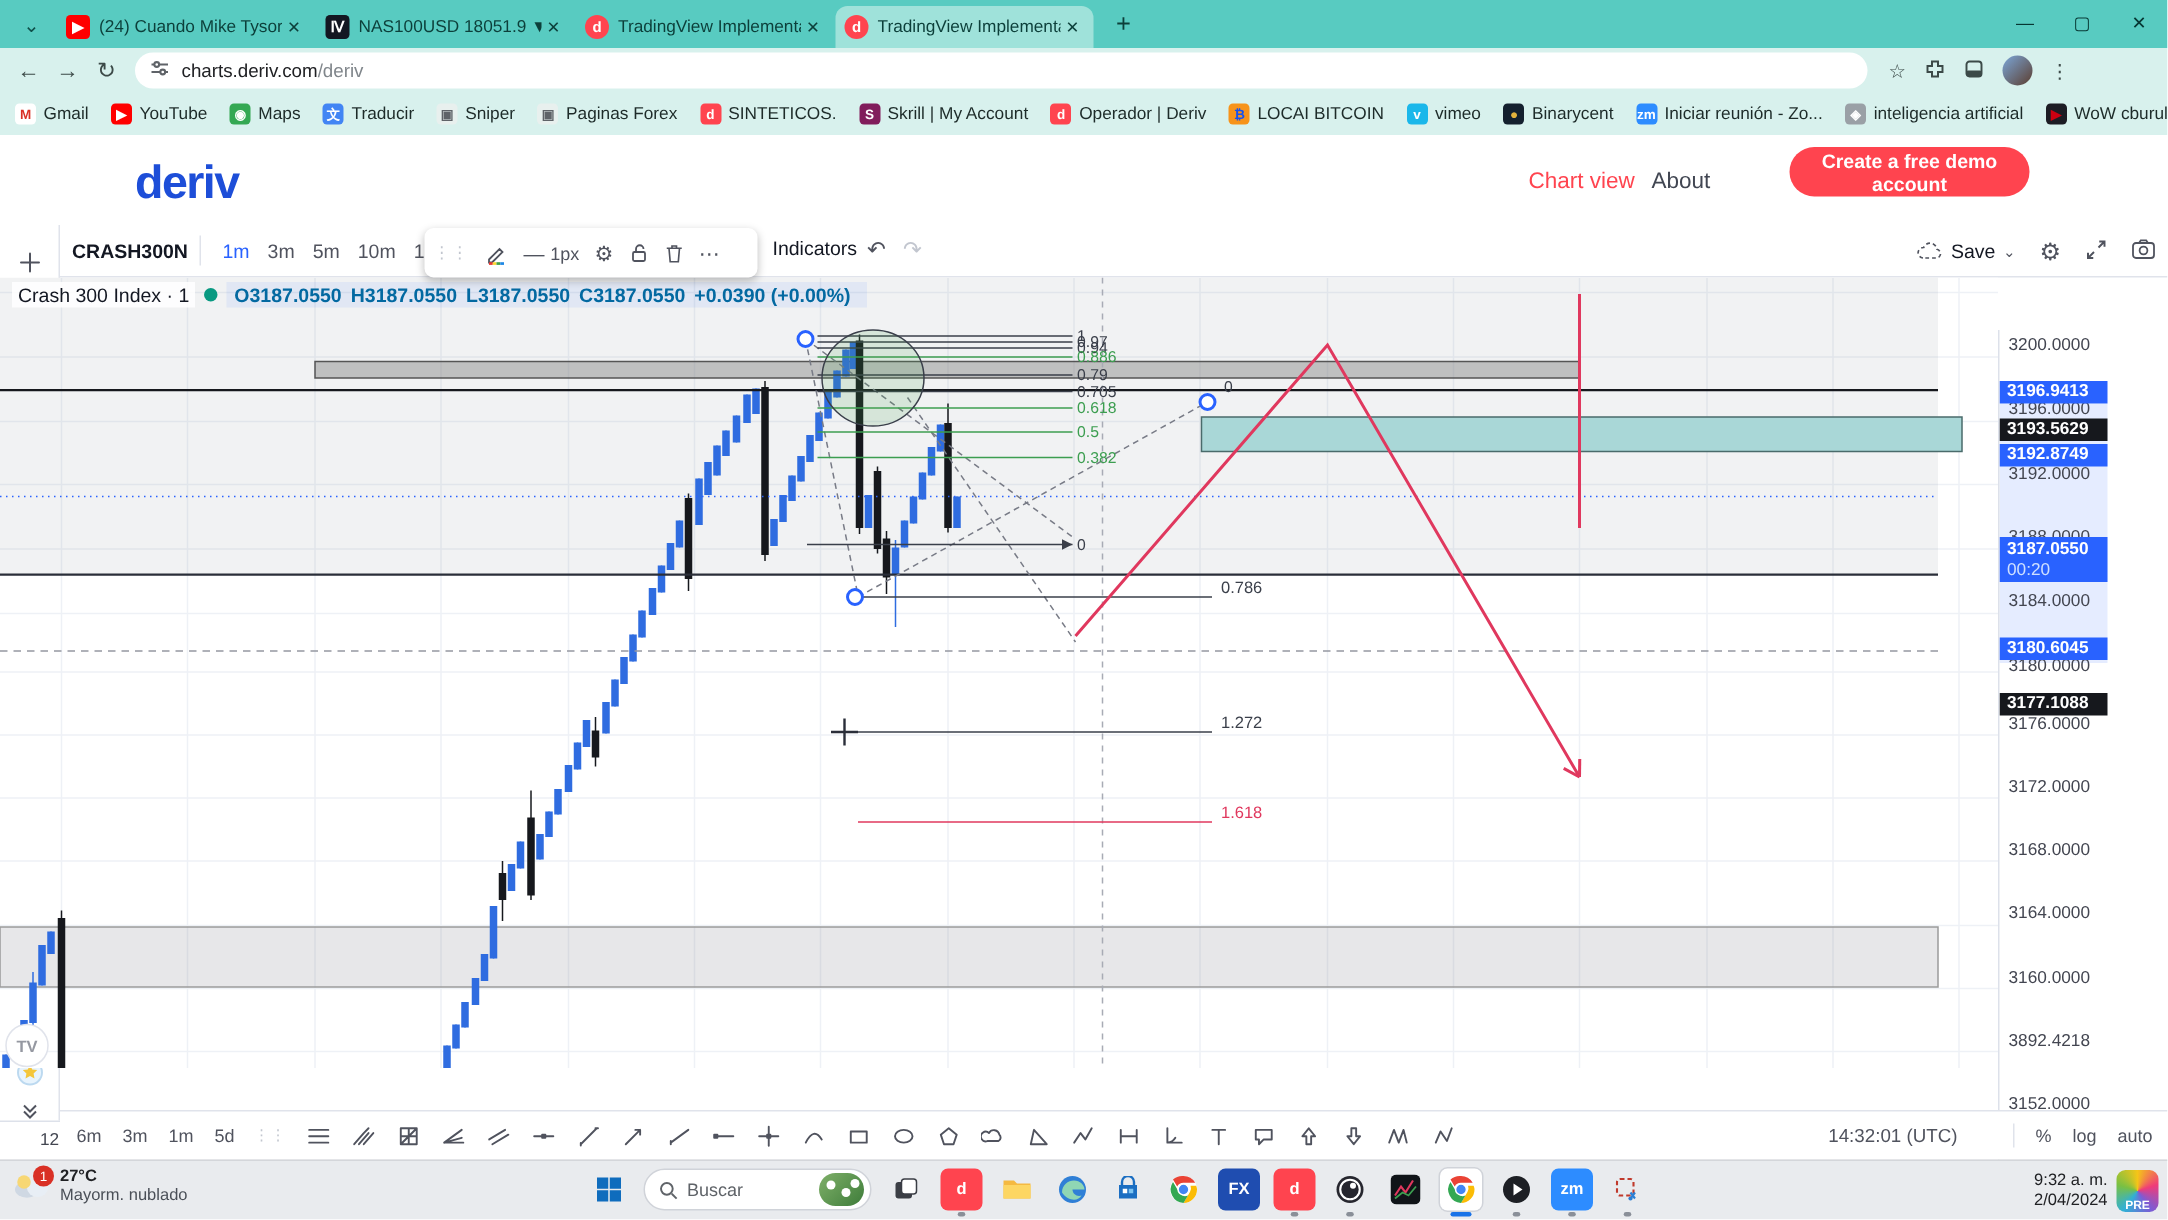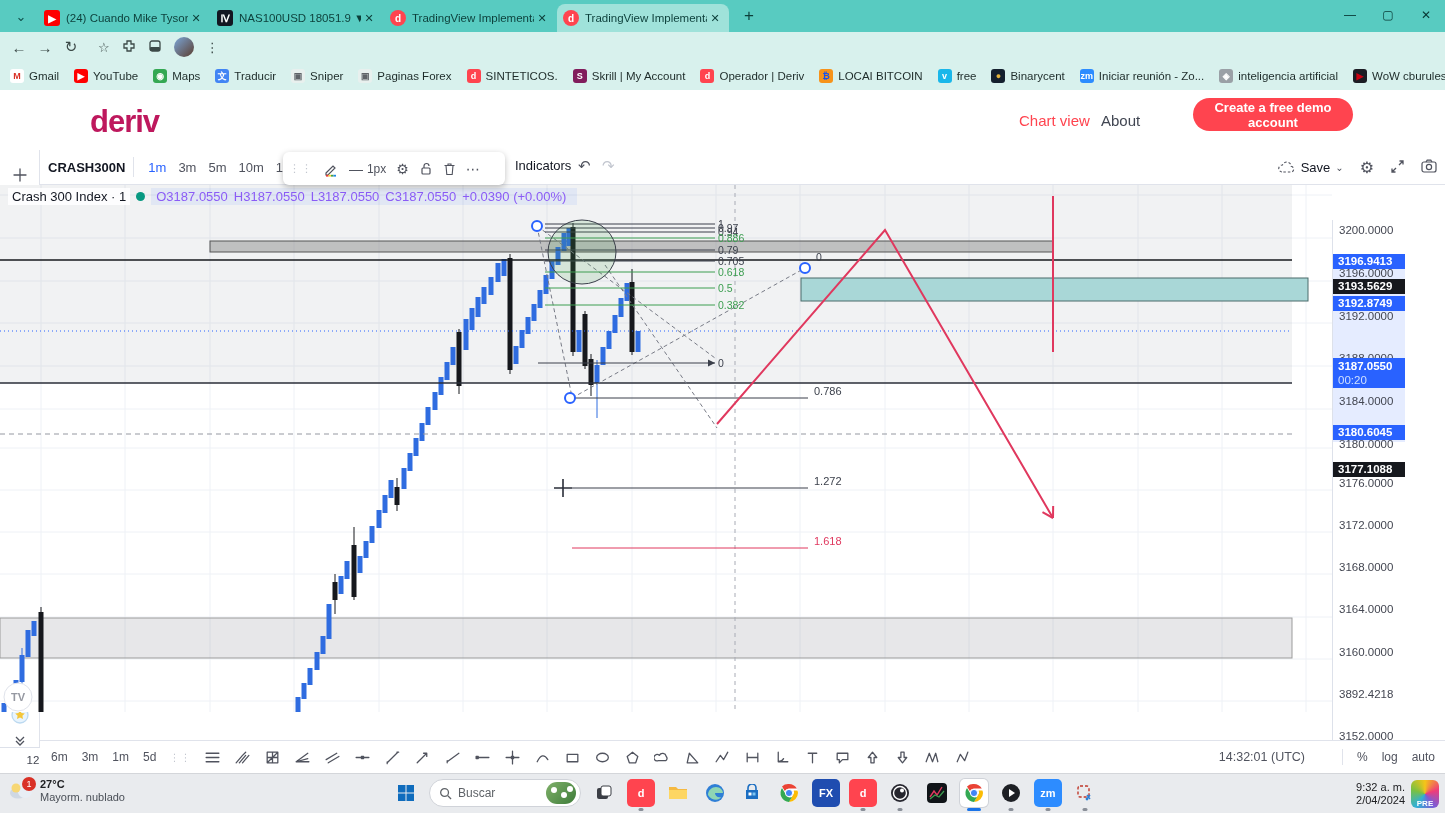--- a/index.html
+++ b/index.html
@@ -26,21 +26,21 @@
   .url-dim { color:#80868b; }
   .urlrow .right-ic { display:flex; align-items:center; gap:12px; margin-left:14px; color:#3c4a48; font-size:13px; }
   .avatar { width:20px; height:20px; border-radius:50%; background:linear-gradient(135deg,#7ba7d9,#5b3d2e); }
 
   .bookmarks { position:absolute; left:0; top:62px; width:1445px; height:28px; background:#d8f1ed; display:flex; align-items:center; padding:0 10px; overflow:hidden; }
   .bm { display:flex; align-items:center; margin-right:15px; color:#1d2b29; font-size:11.5px; white-space:nowrap; }
   .bm .bic { width:14px; height:14px; border-radius:3px; margin-right:5px; display:flex; align-items:center; justify-content:center; font-size:9px; font-weight:bold; color:#fff; flex:0 0 14px; }
 
   
   .siteheader { position:absolute; left:0; top:90px; width:1445px; height:60px; background:#fff; }
-  .logo { position:absolute; left:90px; top:14px; font-size:31px; font-weight:bold; color:#be185d; letter-spacing:-1px; }
+  .logo { position:absolute; left:90px; top:14px; font-size:31px; font-weight:bold; color:#1d4ed8; letter-spacing:-1px; }
   .nav-chartview { position:absolute; left:1019px; top:22px; color:#ff444f; font-size:15px; }
   .nav-about { position:absolute; left:1101px; top:22px; color:#414652; font-size:15px; }
   .cta { position:absolute; left:1193px; top:8px; width:160px; height:33px; background:#ff444f; border:none; border-radius:17px; color:#fff; font-weight:bold; font-size:13px; font-family:"Liberation Sans",sans-serif; }
 
   
   .app { position:absolute; left:0; top:150px; width:1157px; height:623px; background:#fff; }
   .lefttools { position:absolute; left:0; top:0; width:40px; height:623px; border-right:1px solid #e0e3eb; }
   .ltool { position:absolute; left:7px; width:26px; height:26px; display:flex; align-items:center; justify-content:center; color:#50535e; }
   .ltool svg { stroke:#50535e; fill:none; stroke-width:1.3; }
 
@@ -56,21 +56,21 @@
   .redo { position:absolute; left:562px; top:7px; font-size:15px; color:#c2c6cf; }
   .topright { position:absolute; right:8px; top:0; height:35px; display:flex; align-items:center; gap:16px; color:#50535e; }
   .saveb { display:flex; align-items:center; gap:5px; font-size:13px; color:#131722; }
 
   
   .plot { position:absolute; left:0; top:35px; width:1445px; height:555px; }
   #chart-svg { position:absolute; left:0; top:0; }
   .legend { position:absolute; left:8px; top:3px; display:flex; align-items:center; gap:6px; font-size:13px; z-index:4; }
   .legend .t { background:rgba(255,255,255,.85); padding:1px 4px; color:#131722; }
   .gdot { width:9px; height:9px; border-radius:50%; background:#089981; display:inline-block; }
-  .ohlc { background:rgba(41,98,255,.08); padding:1px 5px; color:#8b5cf6; }
+  .ohlc { background:rgba(41,98,255,.08); padding:1px 5px; color:#0369a1;font-weight:bold; }
   .ohlc span { margin-right:6px; }
 
   
   .paxis { position:absolute; left:1332px; top:35px; width:73px; height:527px; border-left:1px solid #dde1ea; background:#fff; overflow:hidden; }
   .paxis .hl { position:absolute; left:0; width:73px; background:rgba(41,98,255,.12); }
   .ptick { position:absolute; left:6px; color:#434651; font-size:11.5px; }
   .plabel { position:absolute; left:0; width:73px; height:15px; color:#fff; font-size:11.5px; font-weight:bold; padding:1px 0 0 5px; }
   .plabel.blue { background:#2962ff; }
   .plabel.black { background:#16181d; }
   .pcur { position:absolute; left:0; width:73px; height:30px; background:#2962ff; color:#fff; font-size:11.5px; font-weight:bold; padding:1px 0 0 5px; line-height:14px; }
@@ -144,20 +144,33 @@
       <span>—</span>
       <span>▢</span>
       <span>✕</span>
     </div>
   </div>
 
   <div class="urlrow">
     <span class="navbtn" style="margin-left:6px">←</span>
     <span class="navbtn">→</span>
     <span class="navbtn">↻</span>
+    <div class="urlpill">
+      <span class="site-ic">
+        <svg width="13" height="13" viewBox="0 0 13 13">
+            <g stroke="#5f6368" stroke-width="1.4" fill="none">
+              <line x1="1" y1="4" x2="12" y2="4"></line>
+              <line x1="1" y1="9" x2="12" y2="9"></line>
+              <circle cx="4.5" cy="4" r="1.6" fill="#fff"></circle>
+              <circle cx="8.5" cy="9" r="1.6" fill="#fff"></circle>
+            </g>
+          </svg>
+      </span>
+      <span><span>charts.deriv.com</span><span class="url-dim">/deriv</span></span>
+    </div>
     <div class="right-ic">
       <span>☆</span>
       <span>
         <svg width="14" height="14" viewBox="0 0 14 14">
             <path d="M5 2h4v3h3v4h-3v3H5v-3H2V5h3z" fill="none" stroke="#3c4a48" stroke-width="1.3"></path>
           </svg>
       </span>
       <span>
         <svg width="14" height="14" viewBox="0 0 14 14">
             <rect x="2" y="2" width="10" height="10" rx="2" fill="none" stroke="#3c4a48" stroke-width="1.3"></rect>
@@ -206,21 +219,21 @@
         <span class="bm">
           <span class="bic" style="background:#ff444f;color:#fff">d</span>
           <span>Operador | Deriv</span>
         </span>
         <span class="bm">
           <span class="bic" style="background:#f7931a;color:#1652f0">₿</span>
           <span>LOCAI BITCOIN</span>
         </span>
         <span class="bm">
           <span class="bic" style="background:#1ab7ea;color:#fff">v</span>
-          <span>free</span>
+          <span>vimeo</span>
         </span>
         <span class="bm">
           <span class="bic" style="background:#14202e;color:#e3b23c">●</span>
           <span>Binarycent</span>
         </span>
         <span class="bm">
           <span class="bic" style="background:#2d8cff;color:#fff">zm</span>
           <span>Iniciar reunión - Zo...</span>
         </span>
         <span class="bm">

